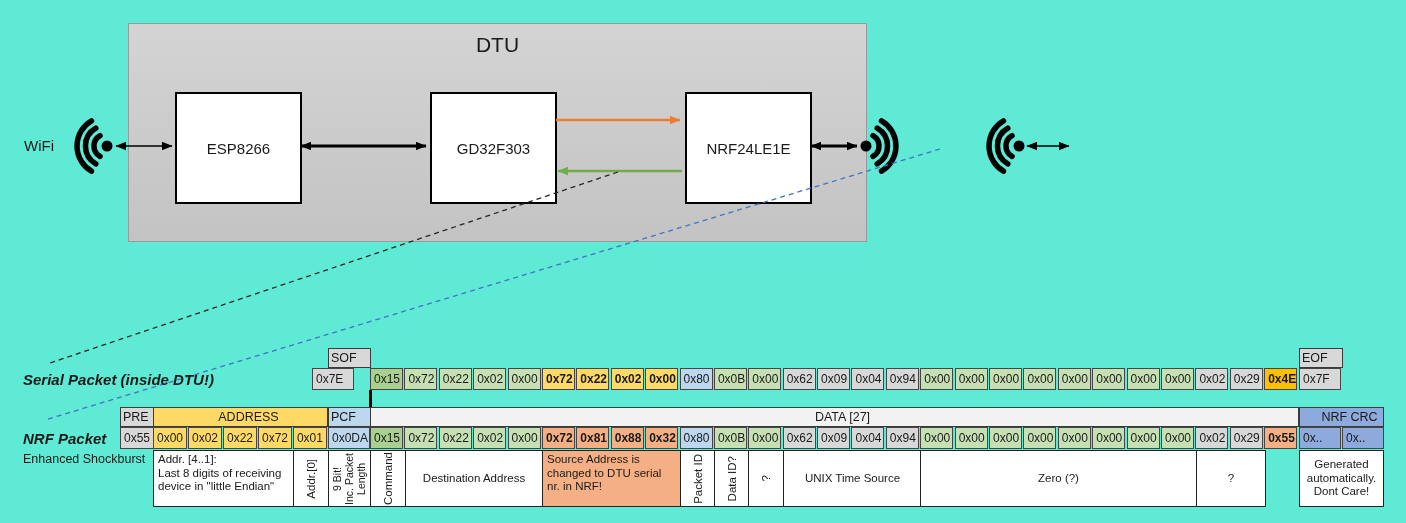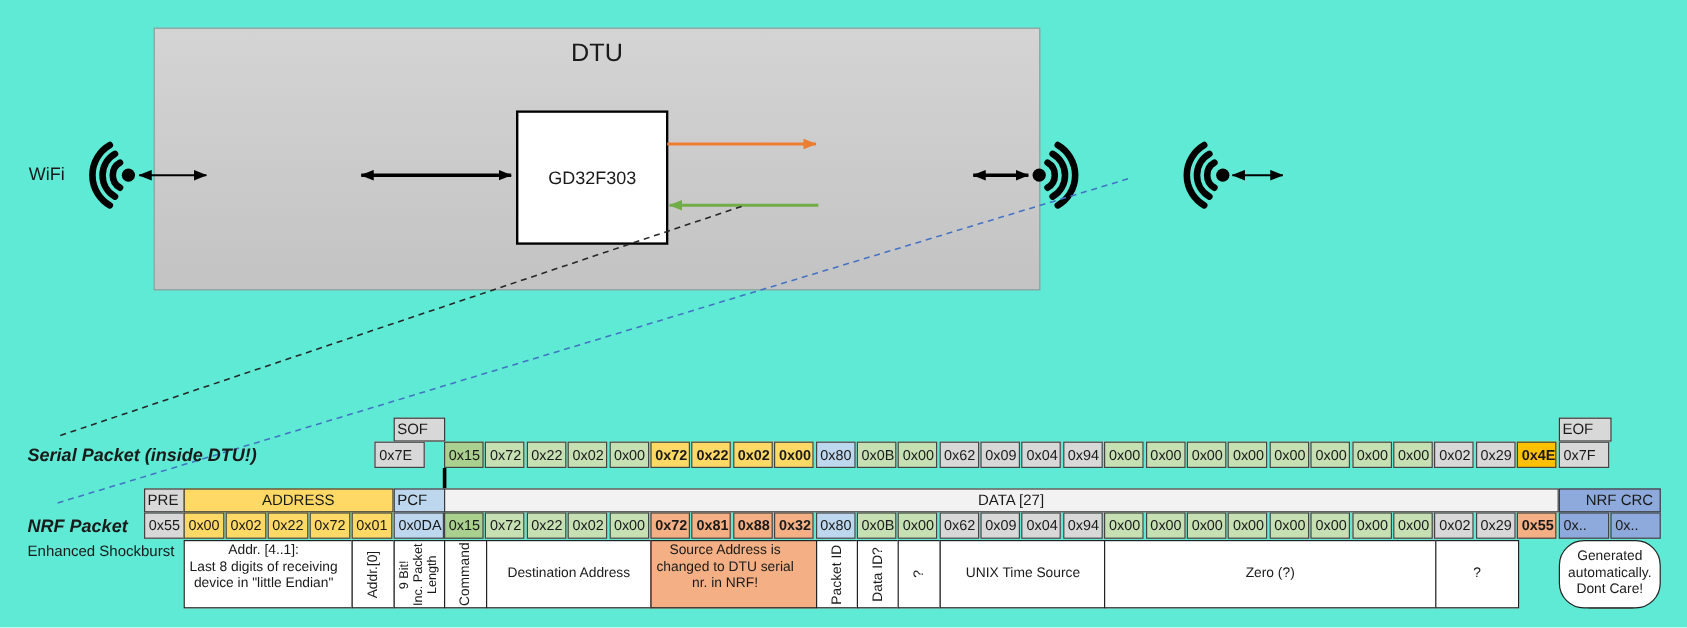--- a/index.html
+++ b/index.html
@@ -29,36 +29,42 @@
   .c-gd{background:#A9D08E}.c-gn{background:#C6E0B4}
   .c-yl{background:#FFD966;font-weight:bold}.c-bl{background:#BDD7EE}
   .c-gy{background:#D8D8D8}.c-or{background:#FFC000;font-weight:bold}
   .c-sl{background:#F4B084;font-weight:bold}.c-db{background:#8EA9DB}
   .vline{position:absolute;left:369px;top:390px;width:2.5px;height:38px;background:#000;z-index:6;}
 
   
   .ann{position:absolute;top:450px;height:57px;box-sizing:border-box;border:1.5px solid #222;
        background:#fff;display:flex;align-items:center;justify-content:center;
        font-size:11.5px;line-height:1.18;white-space:pre-line;z-index:6;text-align:center;}
-  .ann.left{justify-content:flex-start;text-align:center;padding:2px 0 0 4px;align-items:flex-start;}
+  .ann.left{justify-content:flex-start;text-align:left;padding:2px 0 0 4px;align-items:flex-start;}
   .ann.salmon{background:#F4B084;}
   .ann .vert{writing-mode:vertical-rl;transform:rotate(180deg);white-space:pre-line;
              line-height:1.12;}
   .ann.small{font-size:10.5px;}
 </style>
 </head>
 <body>
 
 <div class="canvas">
 
   <div class="grayBox" style="left:128px;top:23px;width:737px;height:217px;">
     <div class="grpTitle">DTU</div>
   </div>
+  <div class="chip" style="left:175px;top:92px;width:123px;height:108px;">
+    <span>ESP8266</span>
+  </div>
   <div class="chip" style="left:430px;top:92px;width:123px;height:108px;">
     <span>GD32F303</span>
+  </div>
+  <div class="chip" style="left:685px;top:92px;width:123px;height:108px;">
+    <span>NRF24LE1E</span>
   </div>
 
 
   <div class="wifiLabel">WiFi</div>
 
   <svg class="overlay" width="1406" height="523">
     <defs>
       <marker id="mB" orient="auto-start-reverse" markerUnits="userSpaceOnUse" markerWidth="11" markerHeight="9" refX="9.5" refY="4" viewBox="0 0 10 8">
         <path d="M0,0 L10,4 L0,8 z" fill="#000"></path>
       </marker>
@@ -213,18 +219,18 @@
 nr. in NRF!</div>
       <div class="ann" style="left: 680px; width: 36px;"><span class="vert">Packet ID</span></div>
       <div class="ann" style="left: 714px; width: 36px;"><span class="vert">Data ID?</span></div>
       <div class="ann" style="left: 748px; width: 36px;"><span class="vert">?</span></div>
       <div class="ann" style="left: 783px; width: 139px;">UNIX Time Source</div>
       <div class="ann" style="left: 920px; width: 277px;">Zero (?)</div>
       <div class="ann" style="left: 1196px; width: 70px;">?</div>
       <div class="ann salmon" style="left: 1324px; width: 36.5px;">CRC8
 recalc.
 !</div>
-      <div class="ann" style="left: 1299px; width: 85px; border-radius: 21px;">Generated
+      <div class="ann" style="left: 1299px; width: 85px;">Generated
 automatically.
 Dont Care!</div>
     </div>
 
 </div>
 
 </body></html>

